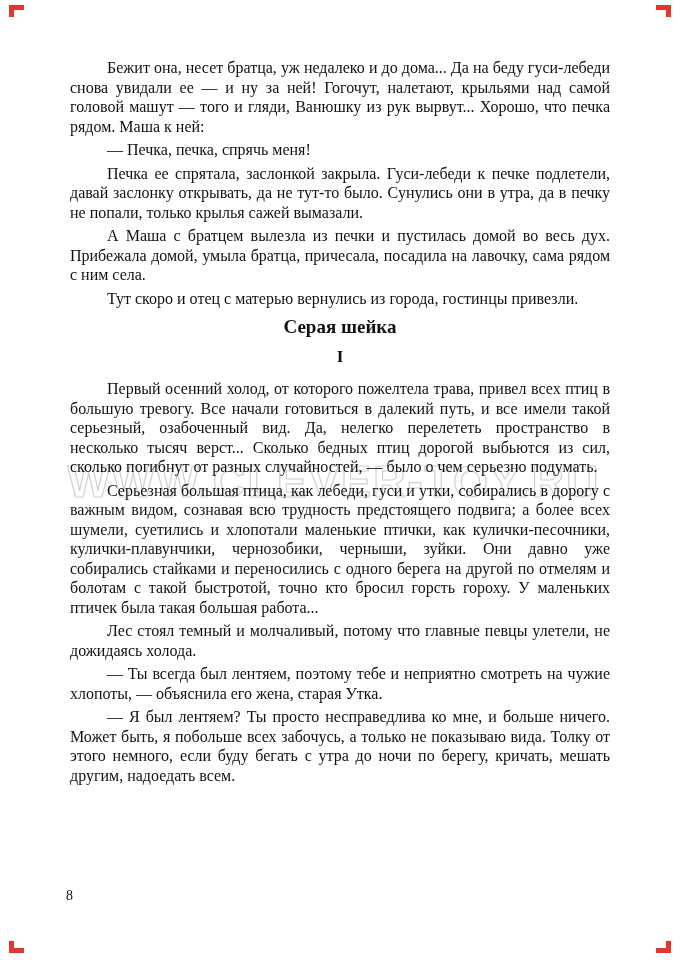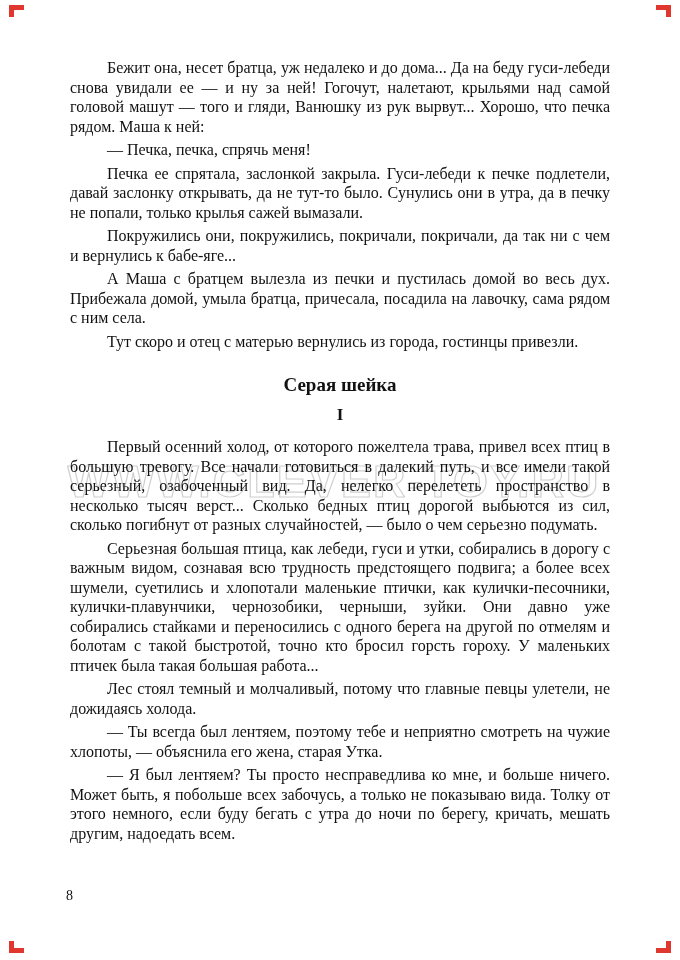--- a/index.html
+++ b/index.html
@@ -50,21 +50,21 @@
 
   .author{
     margin-top:26px !important;
     text-indent:0 !important;
     font-weight:bold;
     font-style:italic;
     font-size:16.5px;
     text-align:left;
   }
   .title{
-    margin:22px 0 0 0;
+    margin:7px 0 0 0;
     font-size:19px;
     line-height:24px;
     font-weight:bold;
     text-align:center;
     text-indent:0;
   }
   .chapter{
     margin-top:7px;
     font-size:17px;
     line-height:22px;
@@ -91,21 +91,20 @@
   <div class="crop br"></div>
 
   <div class="watermark">WWW.CLEVER-TOY.RU</div>
 
   <main class="text-block">
 
     <section class="story-1">
       <p>Бежит она, несет братца, уж недалеко и до дома... Да на беду гуси-лебеди снова увидали ее — и ну за ней! Гогочут, налетают, крыльями над самой головой машут — того и гляди, Ванюшку из рук вырвут... Хорошо, что печка рядом. Маша к ней:</p>
       <p>— Печка, печка, спрячь меня!</p>
       <p>Печка ее спрятала, заслонкой закрыла. Гуси-лебеди к печке подлетели, давай заслонку открывать, да не тут-то было. Сунулись они в утра, да в печку не попали, только крылья сажей вымазали.</p>
-      <p>Покружились они, покружились, покричали, покричали, да так ни с чем и вернулись к бабе-яге...</p>
       <p>А Маша с братцем вылезла из печки и пустилась домой во весь дух. Прибежала домой, умыла братца, причесала, посадила на лавочку, сама рядом с ним села.</p>
       <p>Тут скоро и отец с матерью вернулись из города, гостинцы привезли.</p>
     </section>
 
 
     <h1 class="title">Серая шейка</h1>
 
     <div class="chapter">I</div>
 
     <section class="story-2">

